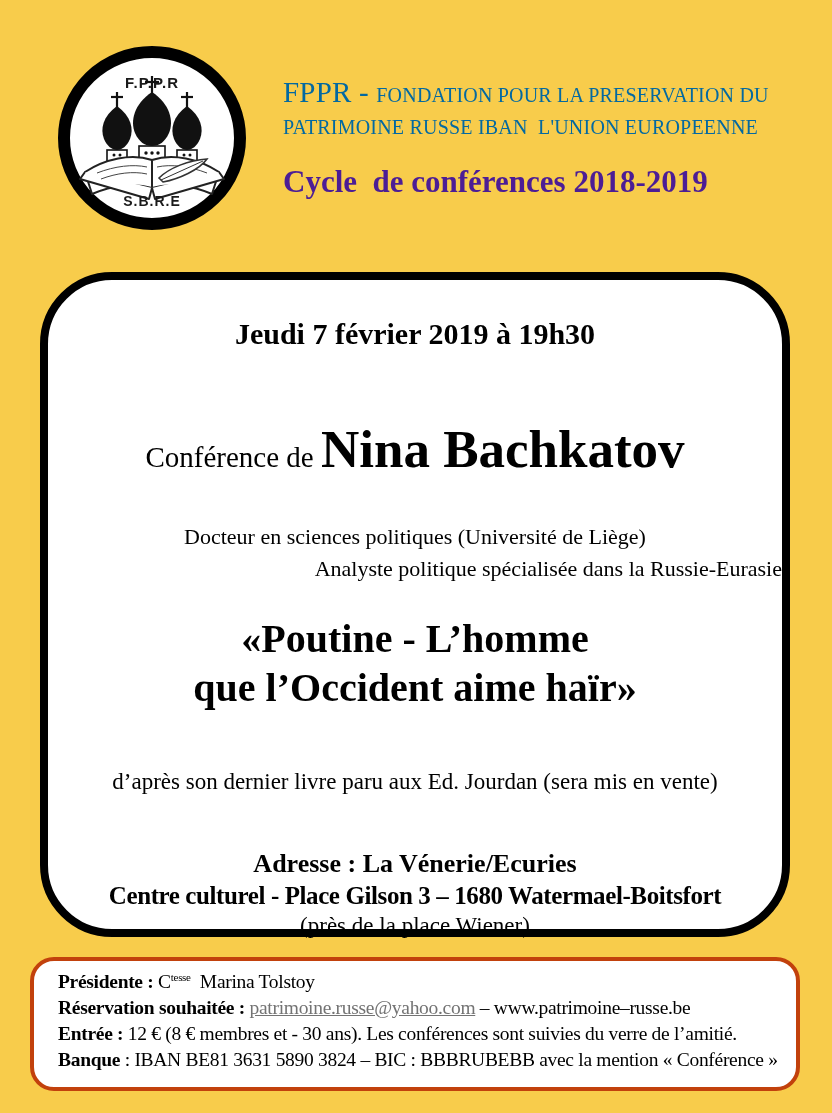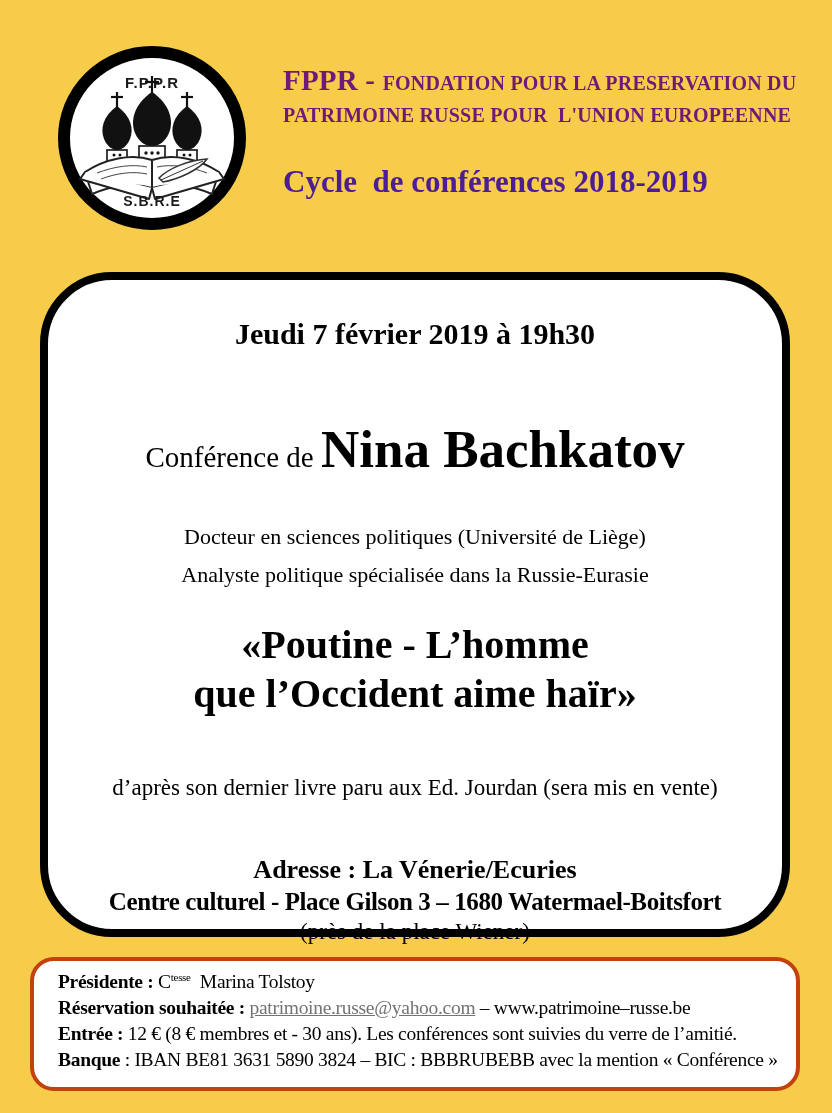--- a/index.html
+++ b/index.html
@@ -3,40 +3,40 @@
 <meta charset="utf-8">
 <style>
   html,body { margin:0; padding:0; background:#888; }
   .poster {
     position:relative; width:832px; height:1113px; margin:0 auto;
     background:#F8CC4B; overflow:hidden;
     font-family:"Liberation Serif","DejaVu Serif",serif; color:#000;
   }
   
   .logo { position:absolute; left:57px; top:46px; width:190px; height:185px; }
-  .org-block { position:absolute; left:283px; top:64px; color:#701a75; font-weight:bold; }
+  .org-block { position:absolute; left:283px; top:76px; color:#0369a1; font-weight:normal; }
   .org-line { white-space:pre; line-height:32px; font-size:20px; letter-spacing:0.2px; }
   .org-big { font-size:29px; }
   .cycle {
     position:absolute; left:283px; top:164px; color:#4c1d95;
     font-size:31px; font-weight:bold; white-space:pre;
   }
   
   .main-box {
     position:absolute; left:40px; top:272px; width:750px; height:665px;
     background:#fff; border:8px solid #000; border-radius:72px;
     box-sizing:border-box; text-align:center;
   }
   .main-box > div { white-space:nowrap; }
   .date   { margin-top:36px; font-size:30px; font-weight:bold; line-height:36px; }
   .conf   { margin-top:72px; line-height:50px; }
   .conf-prefix { font-size:29px; }
   .speaker { font-size:53px; font-weight:bold; }
   .bio    { margin-top:36px; font-size:22px; line-height:27px; }
-  .bio2   { margin-top:11px; }
+  .bio2   { margin-top:5px;text-align:right; }
   .quote  { margin-top:32px; font-size:40px; font-weight:bold; line-height:49px; }
   .quote2 { margin-top:0; }
   .note   { margin-top:56px; font-size:23px; line-height:28px; }
   .addr1  { margin-top:52px; font-size:26px; font-weight:bold; line-height:32px; }
   .addr2  { font-size:25px; font-weight:bold; line-height:32px; letter-spacing:-0.4px; }
   .addr3  { font-size:23px; line-height:28px; }
   
   .footer-box {
     position:absolute; left:30px; top:957px; width:770px; height:134px;
     background:#fff; border:4px solid #c2410c; border-radius:24px;
@@ -99,21 +99,21 @@
     </g>
     <g>
       <path d="M102 132 C112 122 132 114 150 113 C142 124 122 133 106 136 Z" fill="#ffffff" stroke="#333" stroke-width="1.6"></path>
       <line x1="104" y1="134" x2="146" y2="115" stroke="#333" stroke-width="1"></line>
     </g>
     <text x="95" y="160" text-anchor="middle" font-family="Liberation Sans, sans-serif" font-size="14" font-weight="bold" letter-spacing="1" fill="#1a1a1a">S.B.R.E</text>
   </svg>
 
   <div class="org-block">
     <div class="org-line"><span class="org-big">FPPR - </span><span>FONDATION POUR LA PRESERVATION DU</span></div>
-    <div class="org-line">PATRIMOINE RUSSE POUR  L'UNION EUROPEENNE</div>
+    <div class="org-line">PATRIMOINE RUSSE IBAN  L'UNION EUROPEENNE</div>
   </div>
 
   <div class="cycle">Cycle  de conférences 2018-2019</div>
 
   <div class="main-box">
     <div class="date">Jeudi 7 février 2019 à 19h30</div>
     <div class="conf"><span class="conf-prefix">Conférence de </span><span class="speaker">Nina Bachkatov</span></div>
     <div class="bio">Docteur en sciences politiques (Université de Liège)</div>
     <div class="bio bio2">Analyste politique spécialisée dans la Russie-Eurasie</div>
     <div class="quote">«Poutine - L’homme</div>

